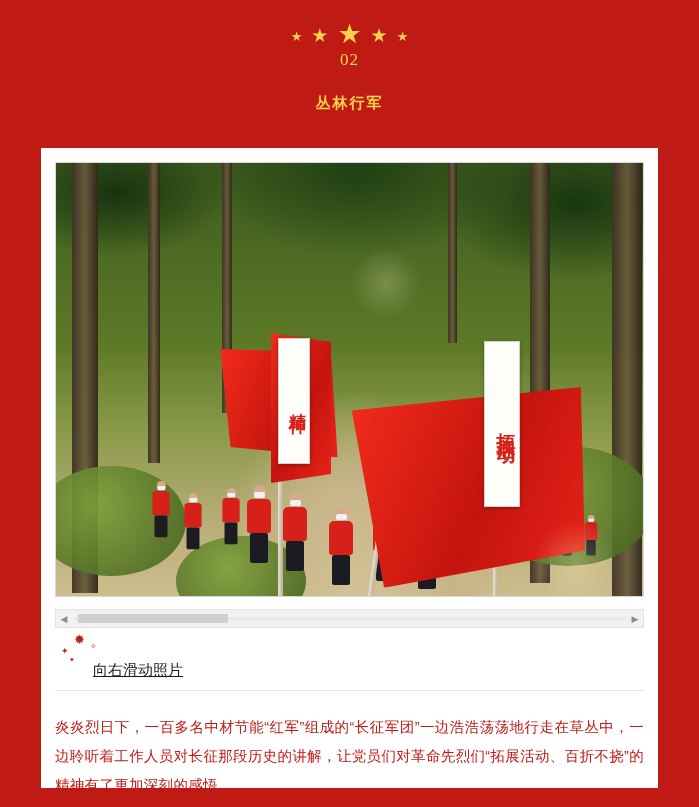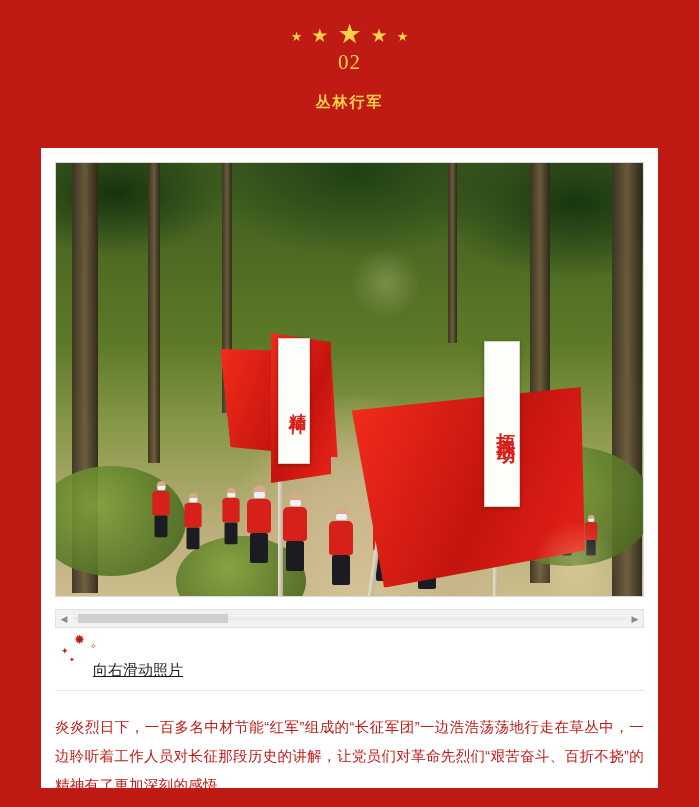--- a/index.html
+++ b/index.html
@@ -39,30 +39,30 @@
     display: block;
   }
   .star.s1 { font-size: 13px; margin-bottom: 5px; }
   .star.s2 { font-size: 19px; margin-bottom: 3px; }
   .star.s3 { font-size: 27px; margin-bottom: 0px; }
   .star.s4 { font-size: 19px; margin-bottom: 3px; }
   .star.s5 { font-size: 13px; margin-bottom: 5px; }
 
   .number {
     color: #ffd24a;
-    font-size: 21px;
+    font-size: 17px;
     letter-spacing: 1px;
     margin-top: 2px;
     font-family: "Liberation Serif", serif;
   }
   .subtitle {
     color: #ffd24a;
     font-size: 15px;
     font-weight: bold;
-    margin-top: 18px;
+    margin-top: 24px;
     letter-spacing: 2px;
   }
 
   
   .card {
     position: absolute;
     left: 41px;
     top: 148px;
     width: 617px;
     height: 640px;
@@ -458,16 +458,16 @@
     <div class="hint-row">
       <div class="sparkles">
         <span class="sp1">✦</span>
         <span class="sp2">✹</span>
         <span class="sp3">✧</span>
         <span class="sp4">✦</span>
       </div>
       <div class="hint-text">向右滑动照片</div>
     </div>
 
-    <div class="body-text">炎炎烈日下，一百多名中材节能“红军”组成的“长征军团”一边浩浩荡荡地行走在草丛中，一边聆听着工作人员对长征那段历史的讲解，让党员们对革命先烈们“艰苦奋斗、百折不挠”的精神有了更加深刻的感悟。</div>
+    <div class="body-text">炎炎烈日下，一百多名中材节能“红军”组成的“长征军团”一边浩浩荡荡地行走在草丛中，一边聆听着工作人员对长征那段历史的讲解，让党员们对革命先烈们“拓展活动、百折不挠”的精神有了更加深刻的感悟。</div>
 
   </div>
 </div>
 
 </body></html>

